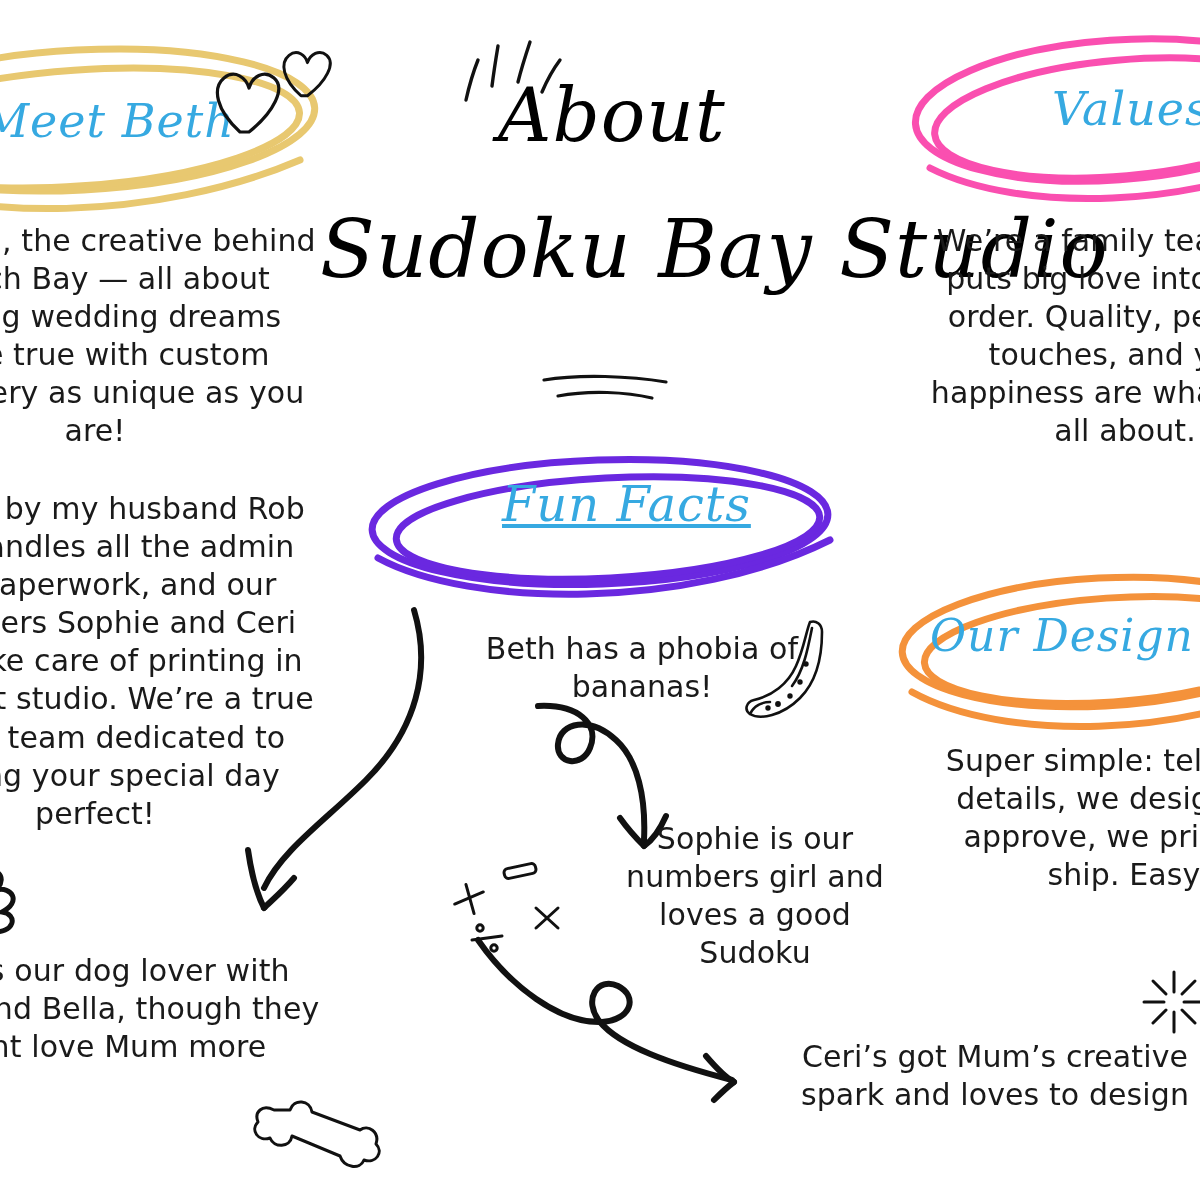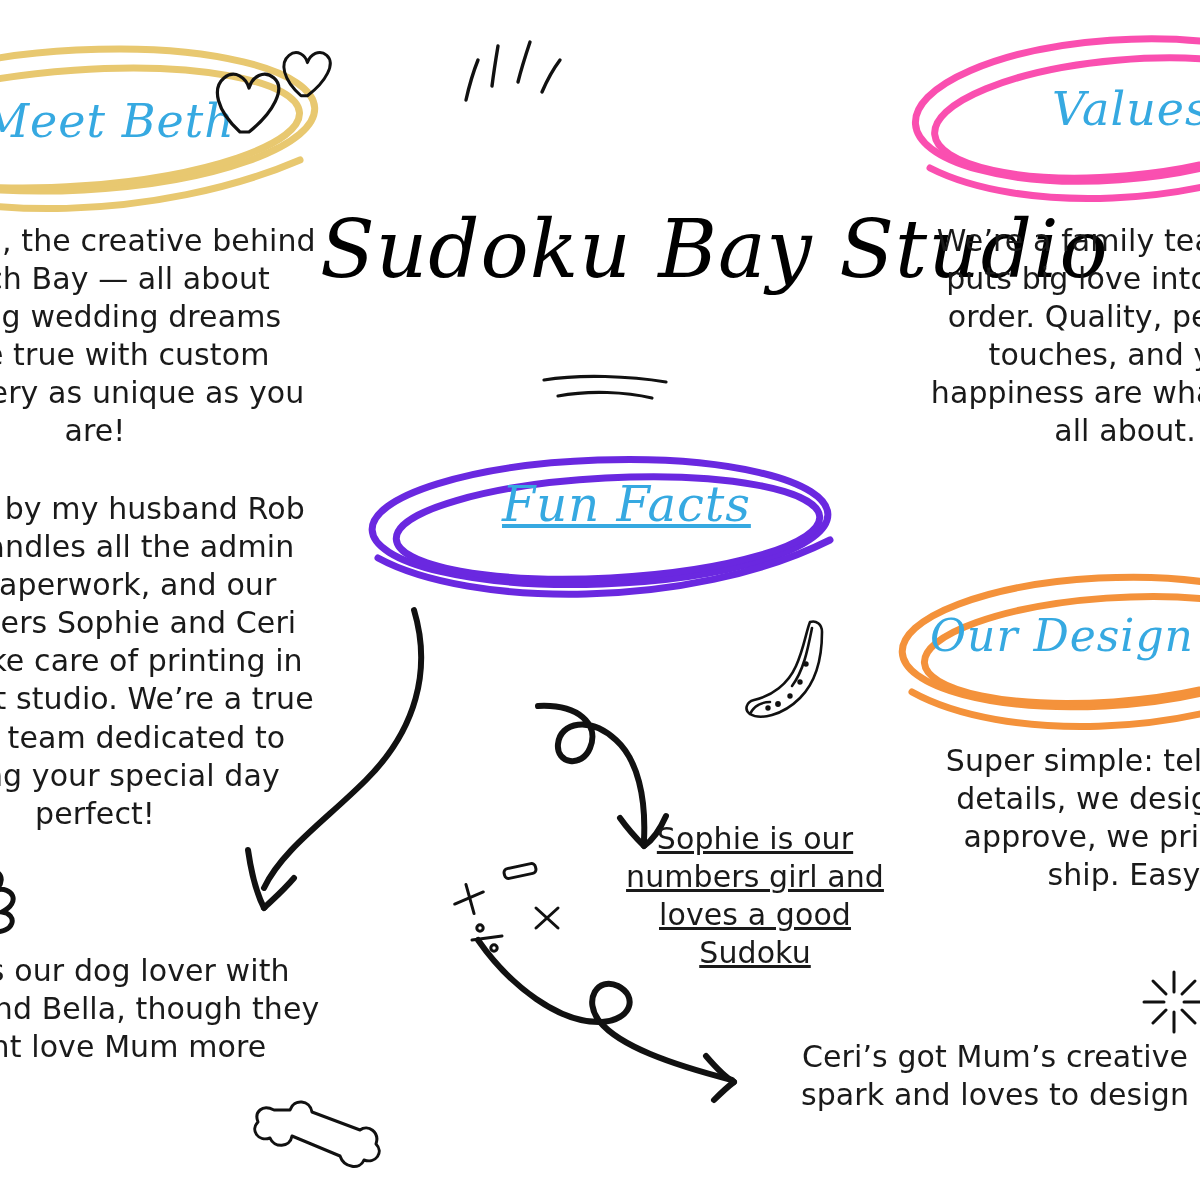--- a/index.html
+++ b/index.html
@@ -64,21 +64,21 @@
     text-align: center;
     font-family: "DejaVu Sans", sans-serif;
     letter-spacing: 0.1px;
   }
   .col-left-1 { left: -130px; top: 222px; width: 450px; }
   .col-left-2 { left: -130px; top: 490px; width: 450px; }
   .col-left-3 { left: -130px; top: 952px; width: 460px; }
   .col-right-1 { left: 910px; top: 222px; width: 430px; }
   .col-right-2 { left: 930px; top: 742px; width: 400px; }
   .fact-banana { left: 452px; top: 630px; width: 380px; }
-  .fact-sophie { left: 600px; top: 820px; width: 310px; text-decoration: underline; }
+  .fact-sophie { left: 600px; top: 820px; width: 310px; }
   .fact-ceri   { left: 760px; top: 1038px; width: 470px; }
 
   svg.deco { position: absolute; overflow: visible; pointer-events: none; }
 </style>
 </head>
 <body>
 
 <div id="page">
 
   <svg class="deco" style="left:-170px; top:20px;" width="520" height="220" viewBox="0 0 520 220">
@@ -104,20 +104,21 @@
 
   <svg class="deco" style="left:452px; top:30px;" width="120" height="80" viewBox="0 0 120 80">
     <g fill="none" stroke="#111" stroke-width="3.4" stroke-linecap="round">
       <path d="M14 70 C 18 52, 22 40, 26 30"></path>
       <path d="M40 56 C 42 40, 44 28, 46 16"></path>
       <path d="M66 52 C 70 36, 74 24, 78 12"></path>
       <path d="M90 62 C 96 48, 102 38, 108 30"></path>
     </g>
   </svg>
 
+  <div class="abs script about-title">About</div>
 
   <div class="abs script studio-title">Sudoku Bay Studio</div>
 
   <svg class="deco" style="left:540px; top:372px;" width="130" height="34" viewBox="0 0 130 34">
     <g fill="none" stroke="#111" stroke-width="3.2" stroke-linecap="round">
       <path d="M4 8 C 40 2, 90 4, 126 10"></path>
       <path d="M18 24 C 50 18, 86 20, 112 26"></path>
     </g>
   </svg>
 
@@ -148,20 +149,21 @@
       <ellipse cx="212" cy="82" rx="200" ry="64" transform="rotate(-3 212 82)"></ellipse>
       <ellipse cx="220" cy="90" rx="186" ry="52" transform="rotate(-4 220 90)"></ellipse>
       <path d="M22 132 C 112 182, 300 178, 412 118"></path>
     </g>
   </svg>
 
   <div class="abs script sect-title design">Our Design Process</div>
 
   <div class="abs body-text col-right-2">Super simple: tell us the details, we design, you approve, we print and ship. Easy!</div>
 
+  <div class="abs body-text fact-banana">Beth has a phobia of bananas!</div>
 
   <svg class="deco" style="left:738px; top:614px;" width="120" height="120" viewBox="0 0 120 120">
     <g fill="none" stroke="#111" stroke-width="2.6" stroke-linecap="round" stroke-linejoin="round">
       <path d="M72 8 C 78 6, 84 10, 84 18 C 84 40, 80 66, 62 84 C 44 102, 22 106, 12 100 C 6 96, 8 88, 16 86 C 34 82, 50 70, 58 52 C 66 34, 68 18, 72 8 Z"></path>
       <path d="M12 100 C 16 92, 24 88, 32 88"></path>
       <path d="M74 14 C 70 34, 66 56, 54 72"></path>
       <circle cx="40" cy="90" r="1.6" fill="#111"></circle>
       <circle cx="52" cy="82" r="1.4" fill="#111"></circle>
       <circle cx="62" cy="68" r="1.4" fill="#111"></circle>
       <circle cx="68" cy="50" r="1.4" fill="#111"></circle>

